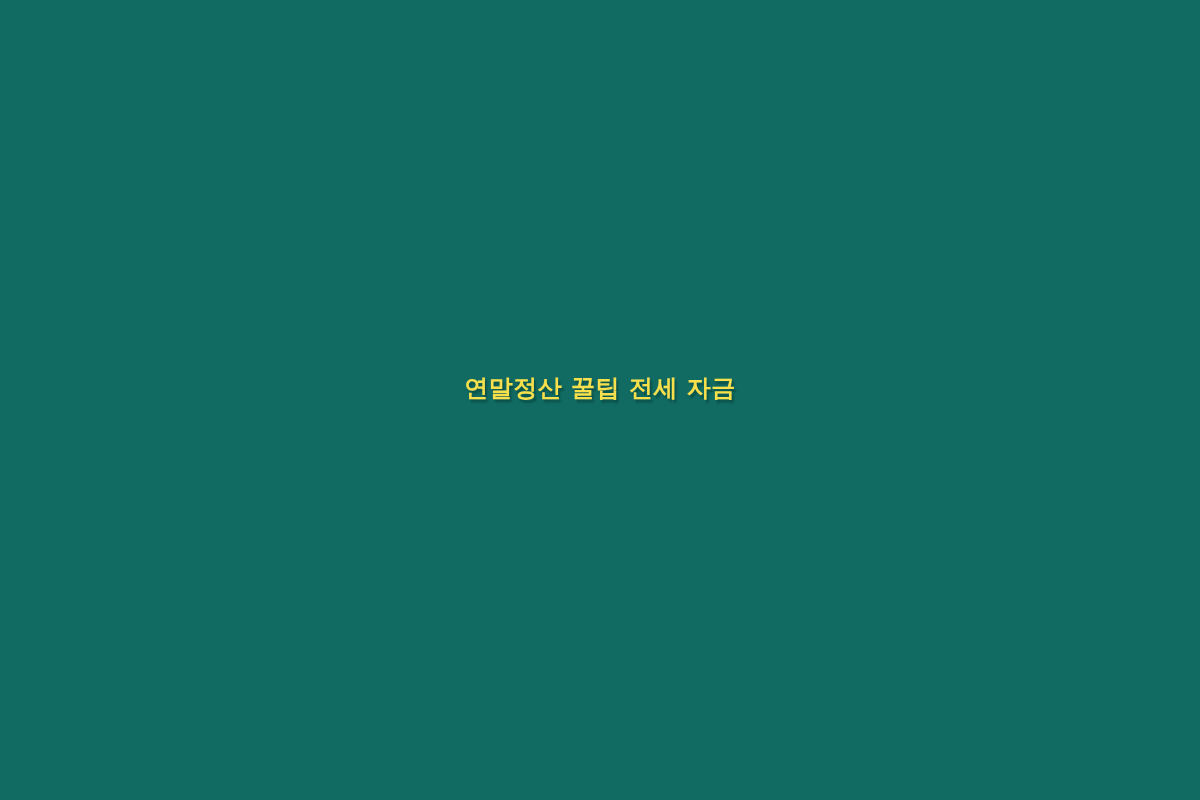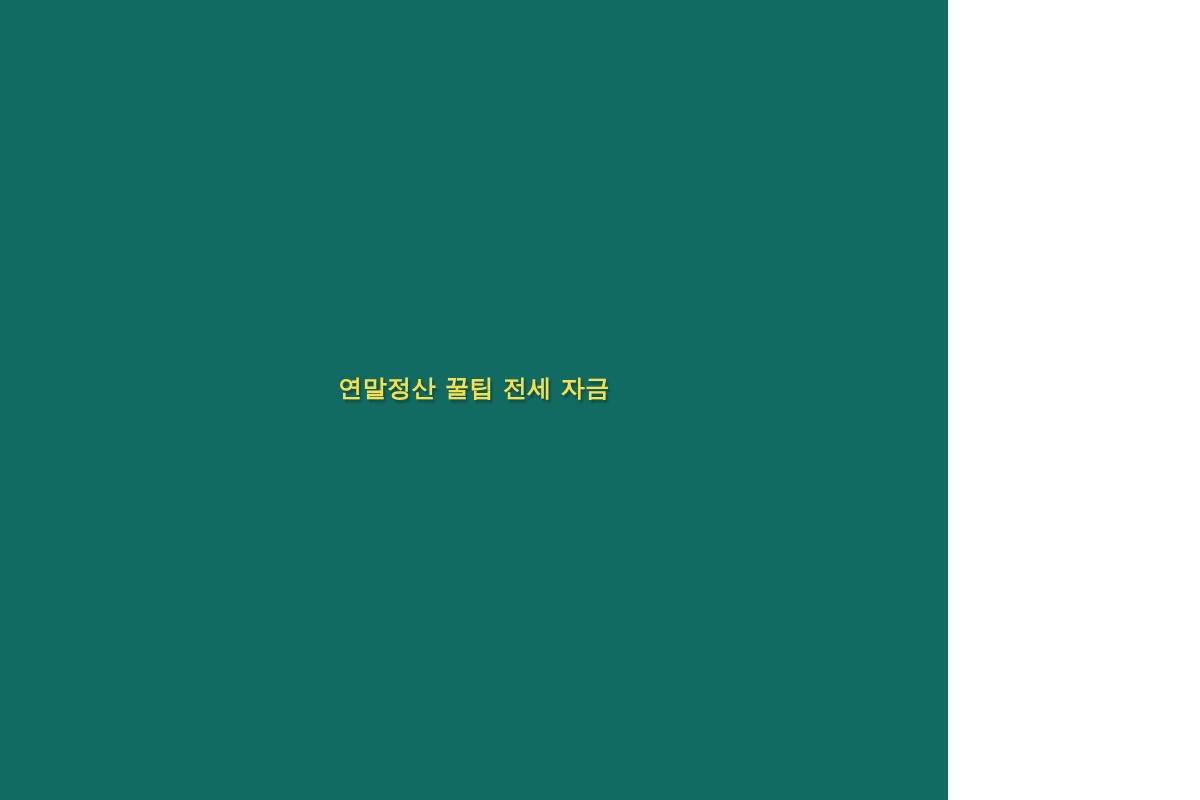--- a/index.html
+++ b/index.html
@@ -12,21 +12,21 @@
     width: 1200px;
     height: 800px;
     overflow: hidden;
     font-family: "Liberation Sans", "DejaVu Sans", sans-serif;
   }
 
   
   .banner {
     position: relative;
     box-sizing: border-box;
-    width: 948px;
+    width: 1200px;
     height: 800px;
     background-color: #116b62;
     display: flex;
     align-items: center;
     justify-content: center;
   }
 
   
   .headline {
     width: 1120px;

